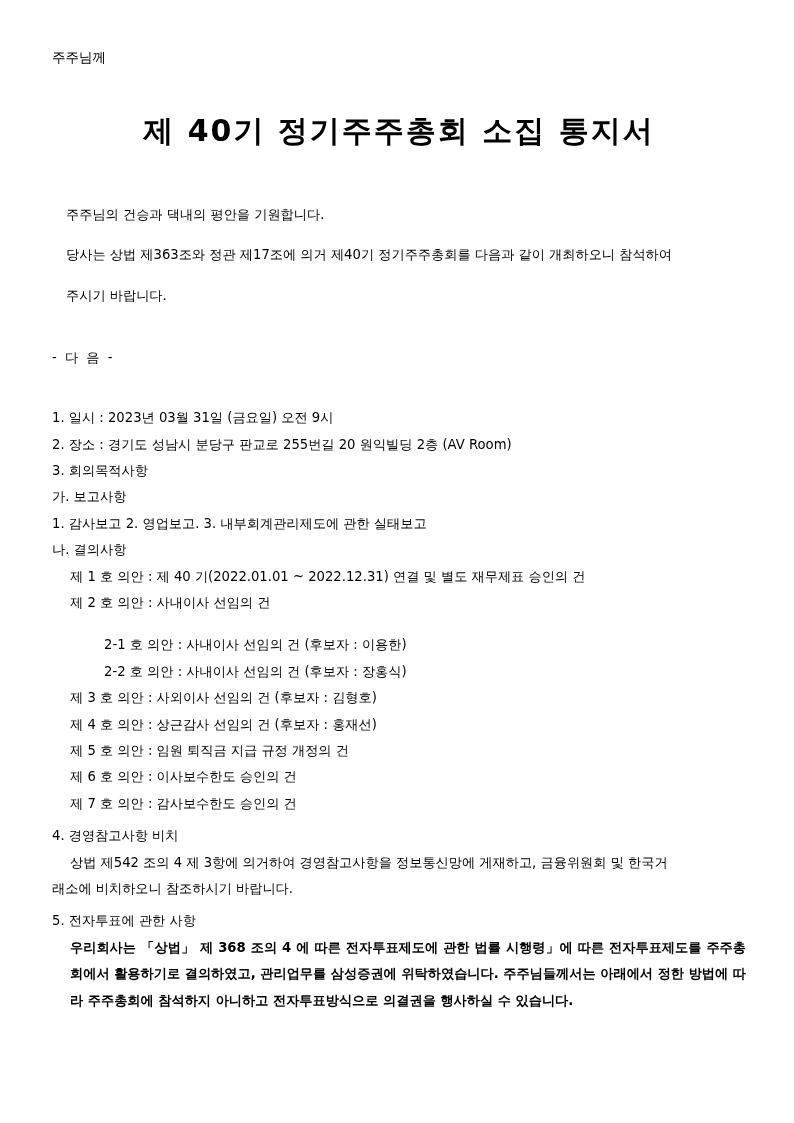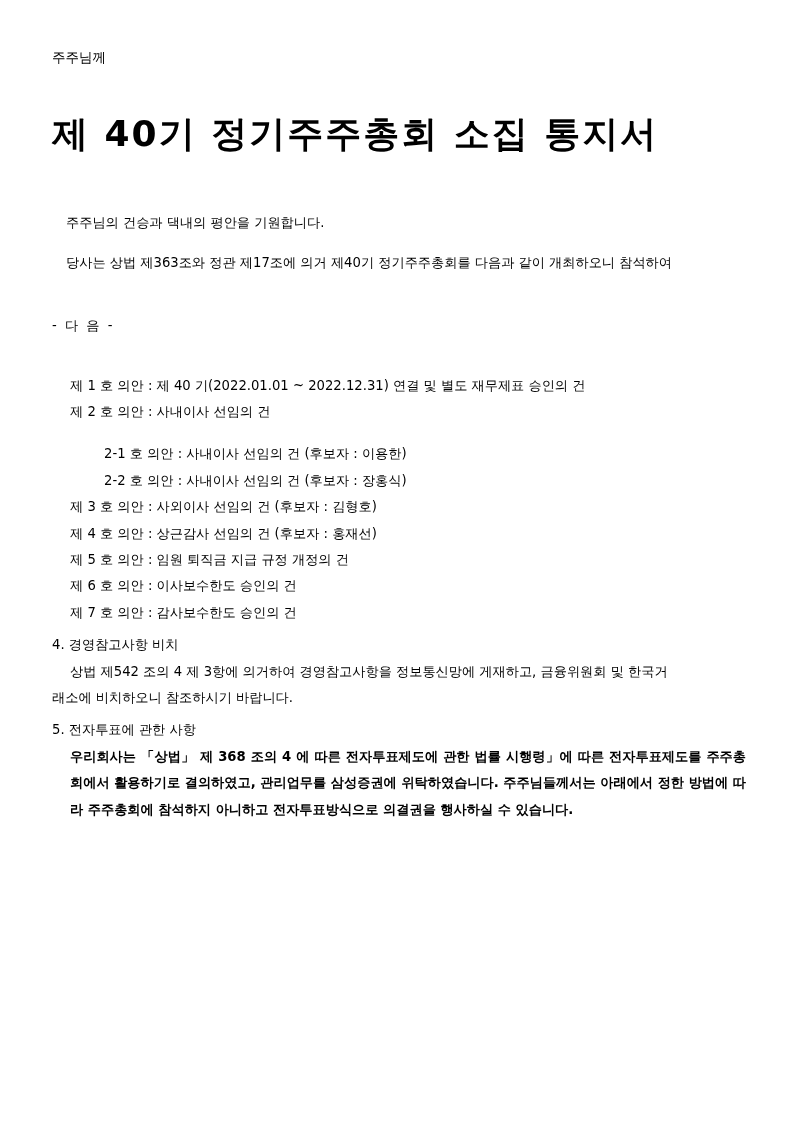--- a/index.html
+++ b/index.html
@@ -21,21 +21,22 @@
     min-height: 1123px;
     padding: 48px 48px 40px 52px;
     background: #ffffff;
   }
   .addressee {
     font-size: 13.5px;
     line-height: 1.4;
     margin: 0 0 44px 0;
   }
   .doc-title {
-    font-size: 36px;
+    text-align: center;
+    font-size: 30px;
     font-weight: bold;
     letter-spacing: 2px;
     margin: 0 0 52px 0;
     line-height: 1.3;
   }
   .para {
     font-size: 13.2px;
     line-height: 2.0;
     margin: 14px;
   }
@@ -70,24 +71,33 @@
 
 <div class="page">
 
   <div class="addressee">주주님께</div>
 
   <h1 class="doc-title">제 40기 정기주주총회 소집 통지서</h1>
 
   <div class="greeting">
     <p class="para">주주님의 건승과 댁내의 평안을 기원합니다.</p>
     <p class="para">당사는 상법 제363조와 정관 제17조에 의거 제40기 정기주주총회를 다음과 같이 개최하오니 참석하여</p>
+    <p class="para">주시기 바랍니다.</p>
   </div>
 
   <div class="center-line">- 다 음 -</div>
 
+  <div>
+    <p class="item">1.  일시 : 2023년  03월  31일 (금요일) 오전  9시</p>
+    <p class="item">2.  장소 :  경기도  성남시  분당구  판교로  255번길  20  원익빌딩  2층 (AV Room)</p>
+    <p class="item">3.  회의목적사항</p>
+    <p class="item">가.  보고사항</p>
+    <p class="item">1. 감사보고 2. 영업보고. 3. 내부회계관리제도에 관한  실태보고</p>
+    <p class="item">나.  결의사항</p>
+  </div>
 
   <div>
     <p class="item indent-1">제 1 호  의안 : 제 40 기(2022.01.01 ~ 2022.12.31) 연결 및 별도 재무제표 승인의 건</p>
     <p class="item indent-1">제 2 호  의안 :  사내이사  선임의  건</p>
 
     <div class="block-spacer"></div>
 
     <p class="item indent-2">2-1 호  의안 :  사내이사  선임의  건 (후보자 : 이용한)</p>
     <p class="item indent-2">2-2 호  의안 :  사내이사  선임의  건 (후보자 : 장홍식)</p>
 

